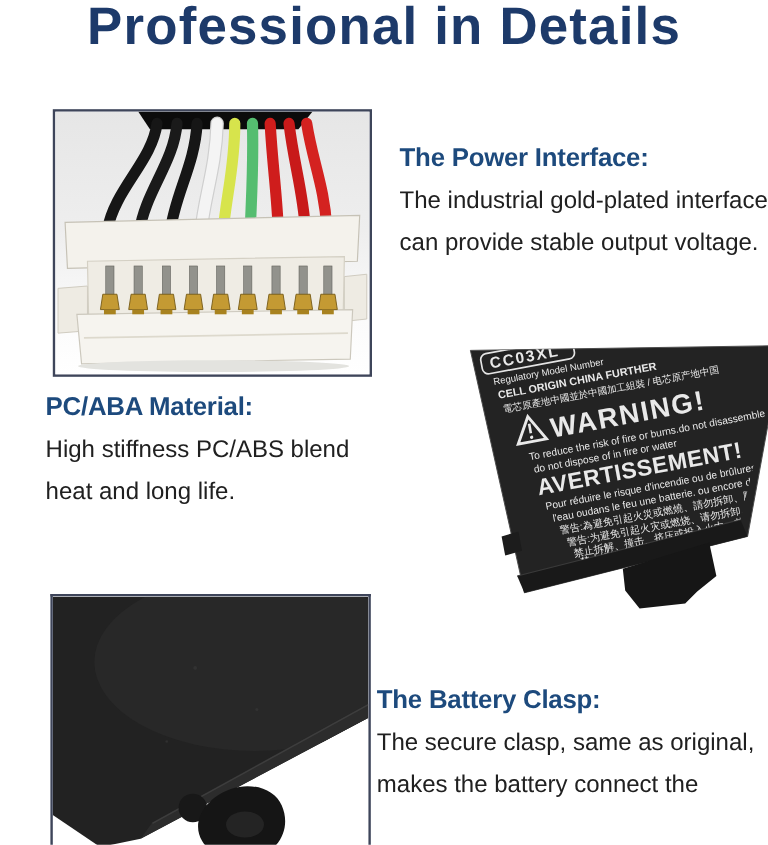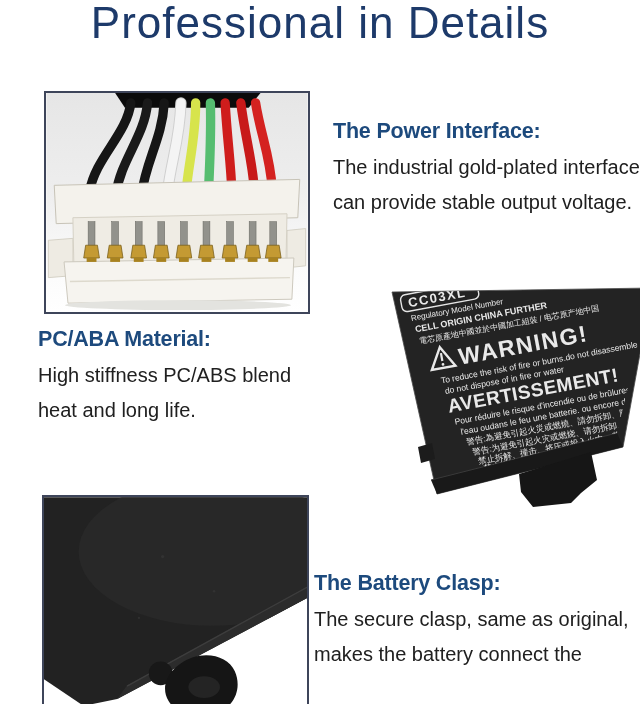--- a/index.html
+++ b/index.html
@@ -3,21 +3,21 @@
 <meta charset="utf-8">
 <style>
   html,body{margin:0;padding:0;}
   body{
     width:640px;height:704px;position:relative;overflow:hidden;
     background:var(--bg,#ffffff);
     font-family:"Liberation Sans", sans-serif;
   }
   .title{
     position:absolute;left:0;top:0;width:640px;margin:0;
-    text-align:center;font-size:44px;font-weight:normal;letter-spacing:1px;
+    text-align:center;font-size:44px;font-weight:bold;letter-spacing:1px;
     line-height:46px;color:var(--title,#1d3a6a);
   }
   .photo{position:absolute;box-sizing:border-box;overflow:hidden;background:#fff;}
   .photo svg{display:block;width:100%;height:100%;}
   .photo.framed{border:2px solid var(--frame,#3e455a);}
   .photo.connector{left:4px;top:75px;width:266px;height:223px;}
   .photo.labelph{left:345px;top:266px;width:295px;height:238px;}
   .photo.claspph{left:2px;top:479px;width:267px;height:225px;border-bottom:none;}
   .callout{position:absolute;}
   .callout h2{

